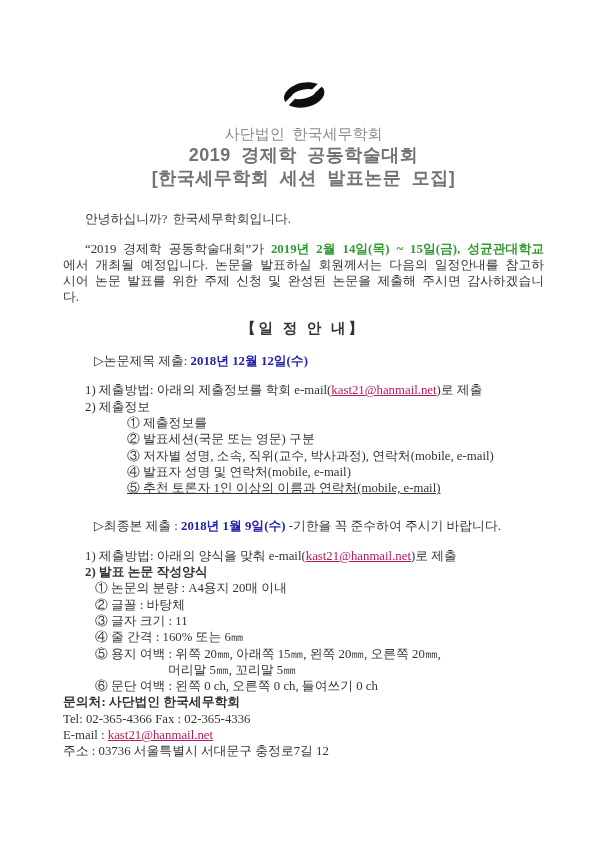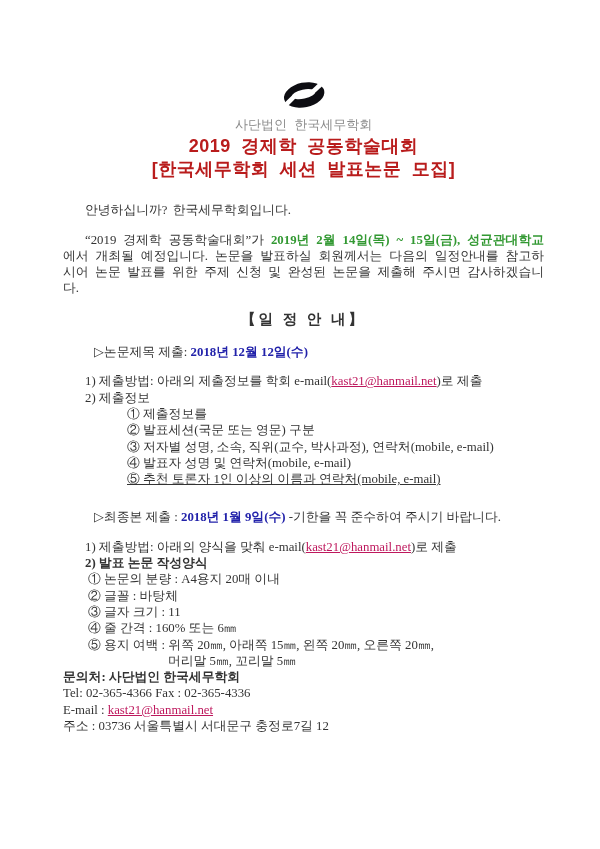--- a/index.html
+++ b/index.html
@@ -10,29 +10,29 @@
     font-family:"Liberation Serif","DejaVu Serif",serif;
     font-size:12.8px;
     line-height:16.3px;
     color:#333333;
     overflow:hidden;
     box-sizing:border-box;
     padding:0 56px 0 63px;
   }
   .logo-wrap { text-align:center; padding-top:75px; height:42px; }
   .org {
-    margin-top:0;
+    margin-top:9px;
     text-align:center;
     color:#8a8a8a;
-    font-size:13px;
+    font-size:15px;
     word-spacing:4px;
   }
   .doc-title {
     text-align:center;
-    color:#b91c1c;
+    color:#737373;
     font-family:"Liberation Sans","DejaVu Sans",sans-serif;
     font-weight:bold;
     font-size:18px;
     line-height:23px;
     letter-spacing:0.5px;
     word-spacing:5px;
   }
   .doc-title.first { margin-top:2px; }
   .greeting { margin-top:21px; text-indent:22px; word-spacing:2px; white-space:nowrap; }
   .intro {
@@ -48,21 +48,21 @@
     text-align:center;
     font-weight:bold;
     font-size:14.5px;
     letter-spacing:3px;
   }
   .sec-head { margin-top:17px; white-space:nowrap;padding-left:31px; }
   .sec-head.second { margin-top:22px; }
   .sub { margin-left:22px; white-space:nowrap; }
   .sub.first { margin-top:13px; }
   .circled1 { margin-left:64px; white-space:nowrap; }
-  .circled2 { margin-left:25px; white-space:nowrap; }
+  .circled2 { margin-left:32px; white-space:nowrap; }
   .cont-line { margin-left:105px; white-space:nowrap; }
   .u { text-decoration:underline; }
   a.email {
     color:#be185d;
     text-decoration:underline;
     cursor:pointer;
   }
   .bold { font-weight:bold; }
   .footer { }
   .footer div { white-space:nowrap; }
@@ -108,20 +108,21 @@
 
   <div class="sub first"><span>1) 제출방법: 아래의 양식을 맞춰 e-mail(</span><a class="email">kast21@hanmail.net</a><span>)로 제출</span></div>
   <div class="sub bold">2) 발표 논문 작성양식</div>
 
   <div class="circled2">① 논문의 분량 : A4용지 20매 이내</div>
   <div class="circled2">② 글꼴 : 바탕체</div>
   <div class="circled2">③ 글자 크기 : 11</div>
   <div class="circled2">④ 줄 간격 : 160% 또는 6㎜</div>
   <div class="circled2">⑤ 용지 여백 : 위쪽 20㎜, 아래쪽 15㎜, 왼쪽 20㎜, 오른쪽 20㎜,</div>
   <div class="cont-line">머리말 5㎜, 꼬리말 5㎜</div>
+  <div class="circled2">⑥ 문단 여백 : 왼쪽 0 ch, 오른쪽 0 ch, 들여쓰기 0 ch</div>
 
   <div class="footer">
     <div class="bold">문의처: 사단법인 한국세무학회</div>
     <div>Tel: 02-365-4366 Fax : 02-365-4336</div>
     <div><span>E-mail : </span><a class="email">kast21@hanmail.net</a></div>
     <div>주소 : 03736 서울특별시 서대문구 충정로7길 12</div>
   </div>
 
 </div>
 

